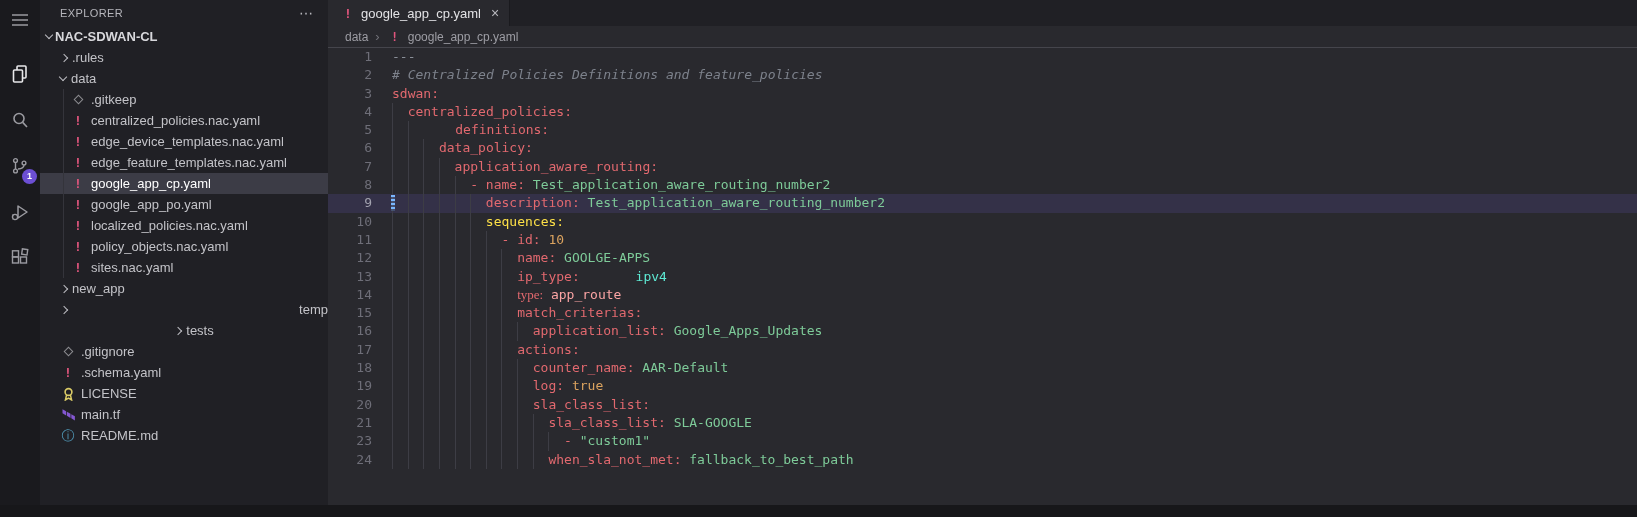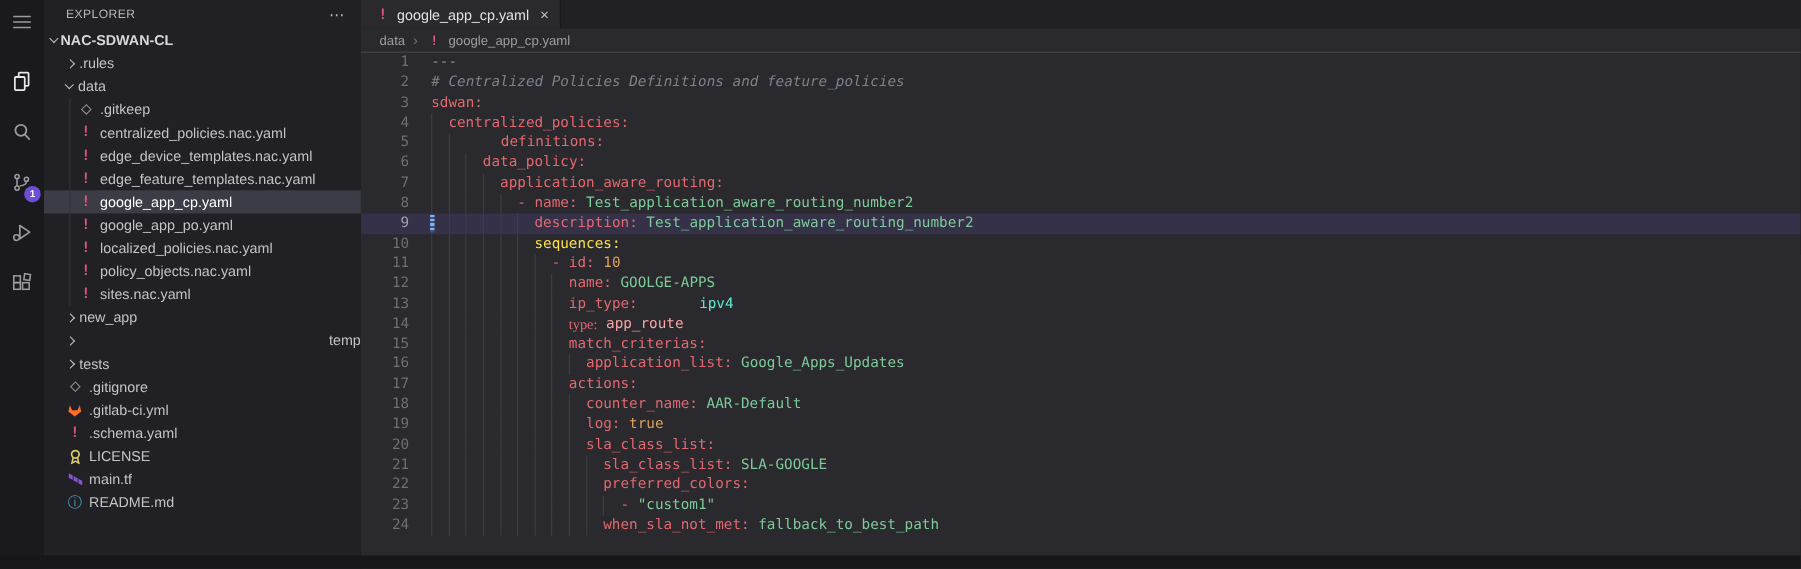--- a/index.html
+++ b/index.html
@@ -187,37 +187,29 @@
           <span class="label">sites.nac.yaml</span>
         </div>
         <div class="tree-row" style="padding-left: 20px;">
           <span class="chev right"></span>
           <span class="label">new_app</span>
         </div>
         <div class="tree-row" style="padding-left: 20px; justify-content: space-between;">
           <span class="chev right"></span>
           <span class="label">temp</span>
         </div>
-        <div class="tree-row" style="padding-left: 20px;">
+        <div class="tree-row" style="padding-left: 20px; justify-content: center;">
           <span class="chev right"></span>
           <span class="label">tests</span>
         </div>
         <div class="tree-row" style="padding-left: 20px;">
           <span class="ficon">
             <span class="git-diamond"></span>
           </span>
           <span class="label">.gitignore</span>
-        </div>
-        <div class="tree-row" style="padding-left: 20px;">
-          <span class="ficon">
-            <svg width="14" height="13" viewBox="0 0 16 15">
-              <path fill="#fc6d26" d="M8 14.5L1.2 9.3l1.7-6.5L5.2 8h5.6l2.3-5.2 1.7 6.5z"></path>
-            </svg>
-          </span>
-          <span class="label">.gitlab-ci.yml</span>
         </div>
         <div class="tree-row" style="padding-left: 20px;">
           <span class="ficon">
             <span class="yaml-bang" style="color:#e0557d">!</span>
           </span>
           <span class="label">.schema.yaml</span>
         </div>
         <div class="tree-row" style="padding-left: 20px;">
           <span class="ficon">
             <svg width="13" height="14" viewBox="0 0 13 14">
@@ -346,24 +338,20 @@
         </div>
         <div class="cline">
           <span class="gutter">20</span>
           <span class="content"><span class="iguide"></span><span class="iguide"></span><span class="iguide"></span><span class="iguide"></span><span class="iguide"></span><span class="iguide"></span><span class="iguide"></span><span class="iguide"></span><span class="iguide"></span><span class="tok" style="color:#e2696f;">sla_class_list:</span></span>
         </div>
         <div class="cline">
           <span class="gutter">21</span>
           <span class="content"><span class="iguide"></span><span class="iguide"></span><span class="iguide"></span><span class="iguide"></span><span class="iguide"></span><span class="iguide"></span><span class="iguide"></span><span class="iguide"></span><span class="iguide"></span><span class="iguide"></span><span class="tok" style="color:#e2696f;">sla_class_list:</span><span class="tok" style="color:#7ecb99;"> SLA-GOOGLE</span></span>
         </div>
         <div class="cline">
-          <span class="gutter">22</span>
-          <span class="content"><span class="iguide"></span><span class="iguide"></span><span class="iguide"></span><span class="iguide"></span><span class="iguide"></span><span class="iguide"></span><span class="iguide"></span><span class="iguide"></span><span class="iguide"></span><span class="iguide"></span><span class="tok" style="color:#e2696f;">preferred_colors:</span></span>
-        </div>
-        <div class="cline">
           <span class="gutter">23</span>
           <span class="content"><span class="iguide"></span><span class="iguide"></span><span class="iguide"></span><span class="iguide"></span><span class="iguide"></span><span class="iguide"></span><span class="iguide"></span><span class="iguide"></span><span class="iguide"></span><span class="iguide"></span><span class="iguide"></span><span class="tok" style="color:#e2696f;">- </span><span class="tok" style="color:#7ecb99;">"custom1"</span></span>
         </div>
         <div class="cline">
           <span class="gutter">24</span>
           <span class="content"><span class="iguide"></span><span class="iguide"></span><span class="iguide"></span><span class="iguide"></span><span class="iguide"></span><span class="iguide"></span><span class="iguide"></span><span class="iguide"></span><span class="iguide"></span><span class="iguide"></span><span class="tok" style="color:#e2696f;">when_sla_not_met:</span><span class="tok" style="color:#7ecb99;"> fallback_to_best_path</span></span>
         </div>
       </div>
   </div>
 

